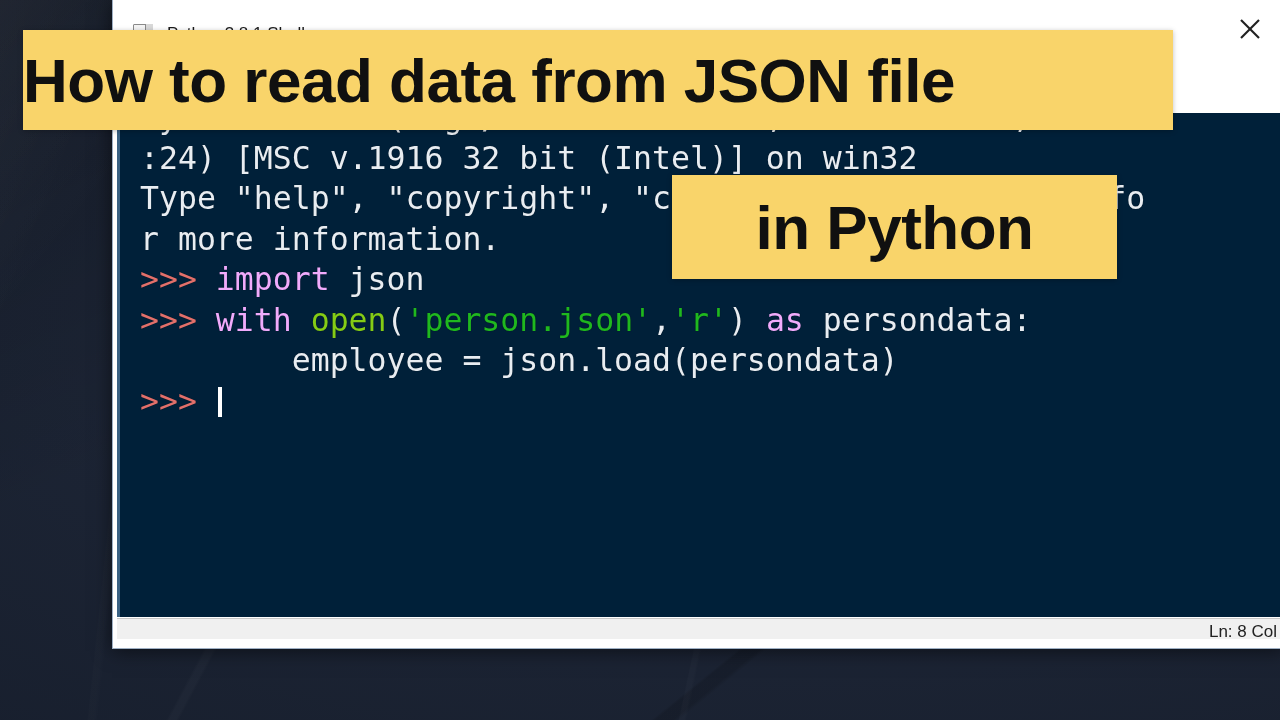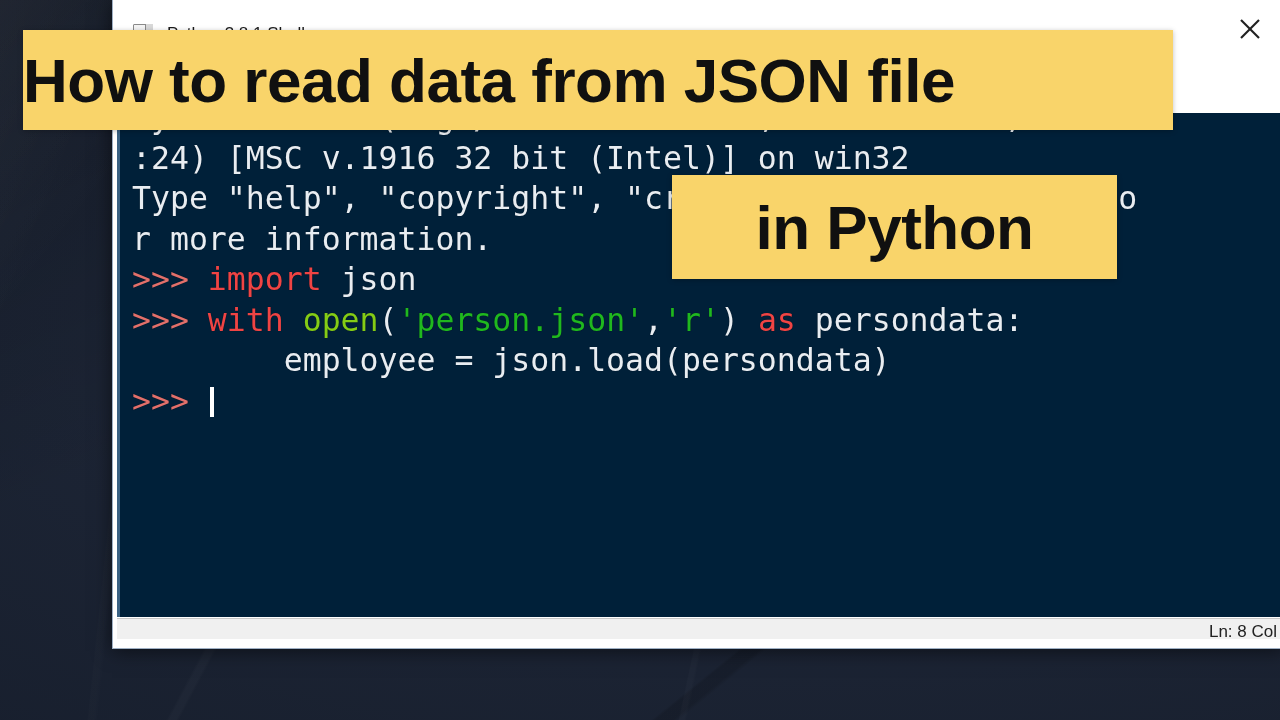--- a/index.html
+++ b/index.html
@@ -113,32 +113,32 @@
     top: 113px;
     width: 1164px;
     height: 504px;
     background: #002039;
     border-left: 3px solid #3a6284;
     box-sizing: border-box;
     overflow: hidden;
   }
   #code {
     position: absolute;
-    left: 12px;
+    left: 20px;
     top: -16px;
     font-family: "DejaVu Sans Mono", "Liberation Mono", monospace;
     font-size: 31.5px;
     line-height: 40.5px;
     color: #e8edf2;
     white-space: pre;
     letter-spacing: 0px;
     text-shadow: 0 0 1px rgba(0,0,0,0.6);
   }
   .c-prompt  { color: #e2706b; }
-  .c-kw      { color: #ef4444; }
+  .c-kw      { color: #f0abfc; }
   .c-builtin { color: #84cc16; }
   .c-str     { color: #1fb81f; text-align: right; }
   .c-plain   { color: #e8edf2; }
 
   #caret {
     display: inline-block;
     width: 4px;
     height: 30px;
     background: #ffffff;
     vertical-align: -5px;

